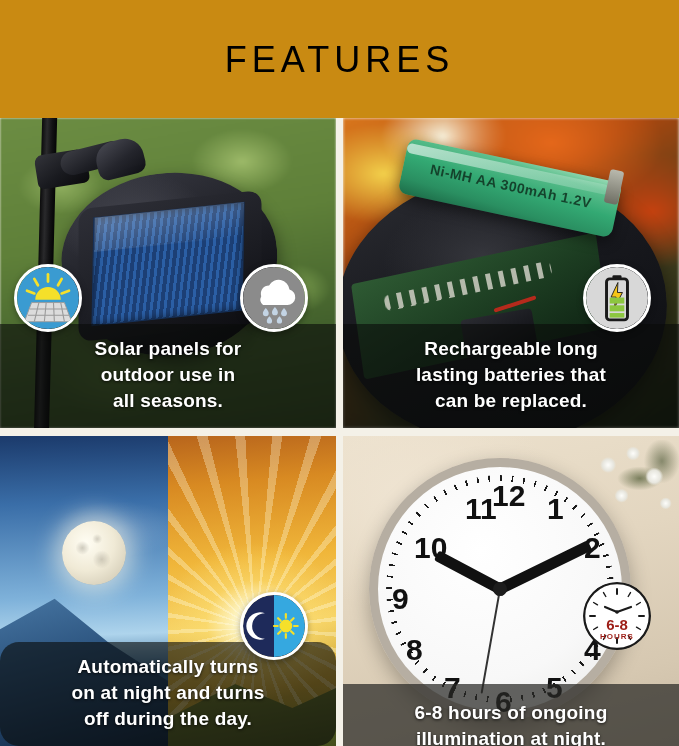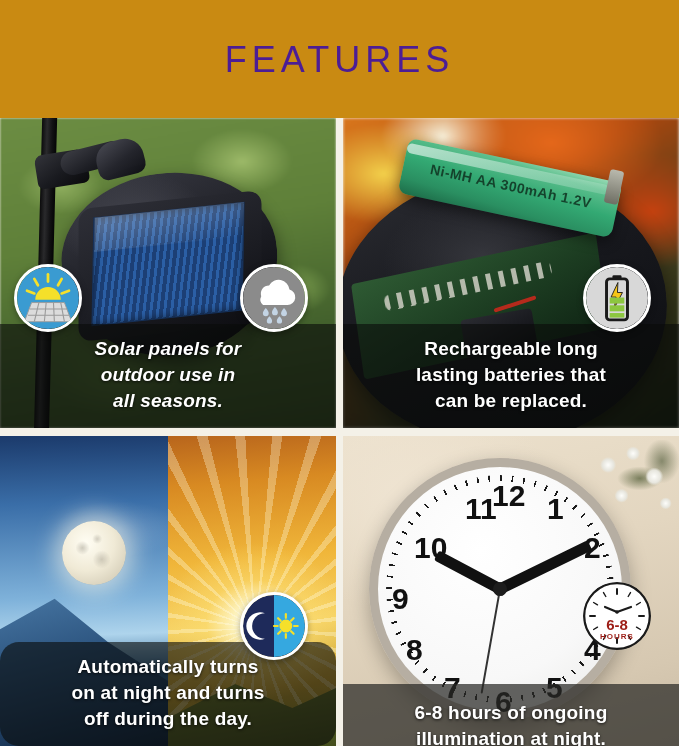--- a/index.html
+++ b/index.html
@@ -21,41 +21,41 @@
   }
   .header-line1 {
     color:#fbf8ef;
     font-size:38px;
     font-weight:700;
     letter-spacing:1.5px;
     line-height:42px;
     white-space:nowrap;
   }
   .header-line2 {
-    color:#4c1d95;
+    color:#000000;
     font-size:36px;
     font-weight:300;
     letter-spacing:5px;
     line-height:40px;
     white-space:nowrap;
     margin-top:1px;
   }
 
   
   .grid {
     position:absolute; left:0; top:118px;
     width:679px; height:628px;
     background:#f4f1e8;
   }
   .panel {
     position:absolute;
     width:336px; height:310px;
     overflow:hidden;
   }
-  .p1 { left:0;   top:0;font-style:italic; }
+  .p1 { left:0;   top:0; }
   .p2 { left:343; left:343px; top:0; }
   .p3 { left:0;   top:318px; }
   .p4 { left:343px; top:318px; }
 
   .photo { position:absolute; inset:0; overflow:hidden; }
 
   
   .grass {
     position:absolute; inset:0;
     background:

